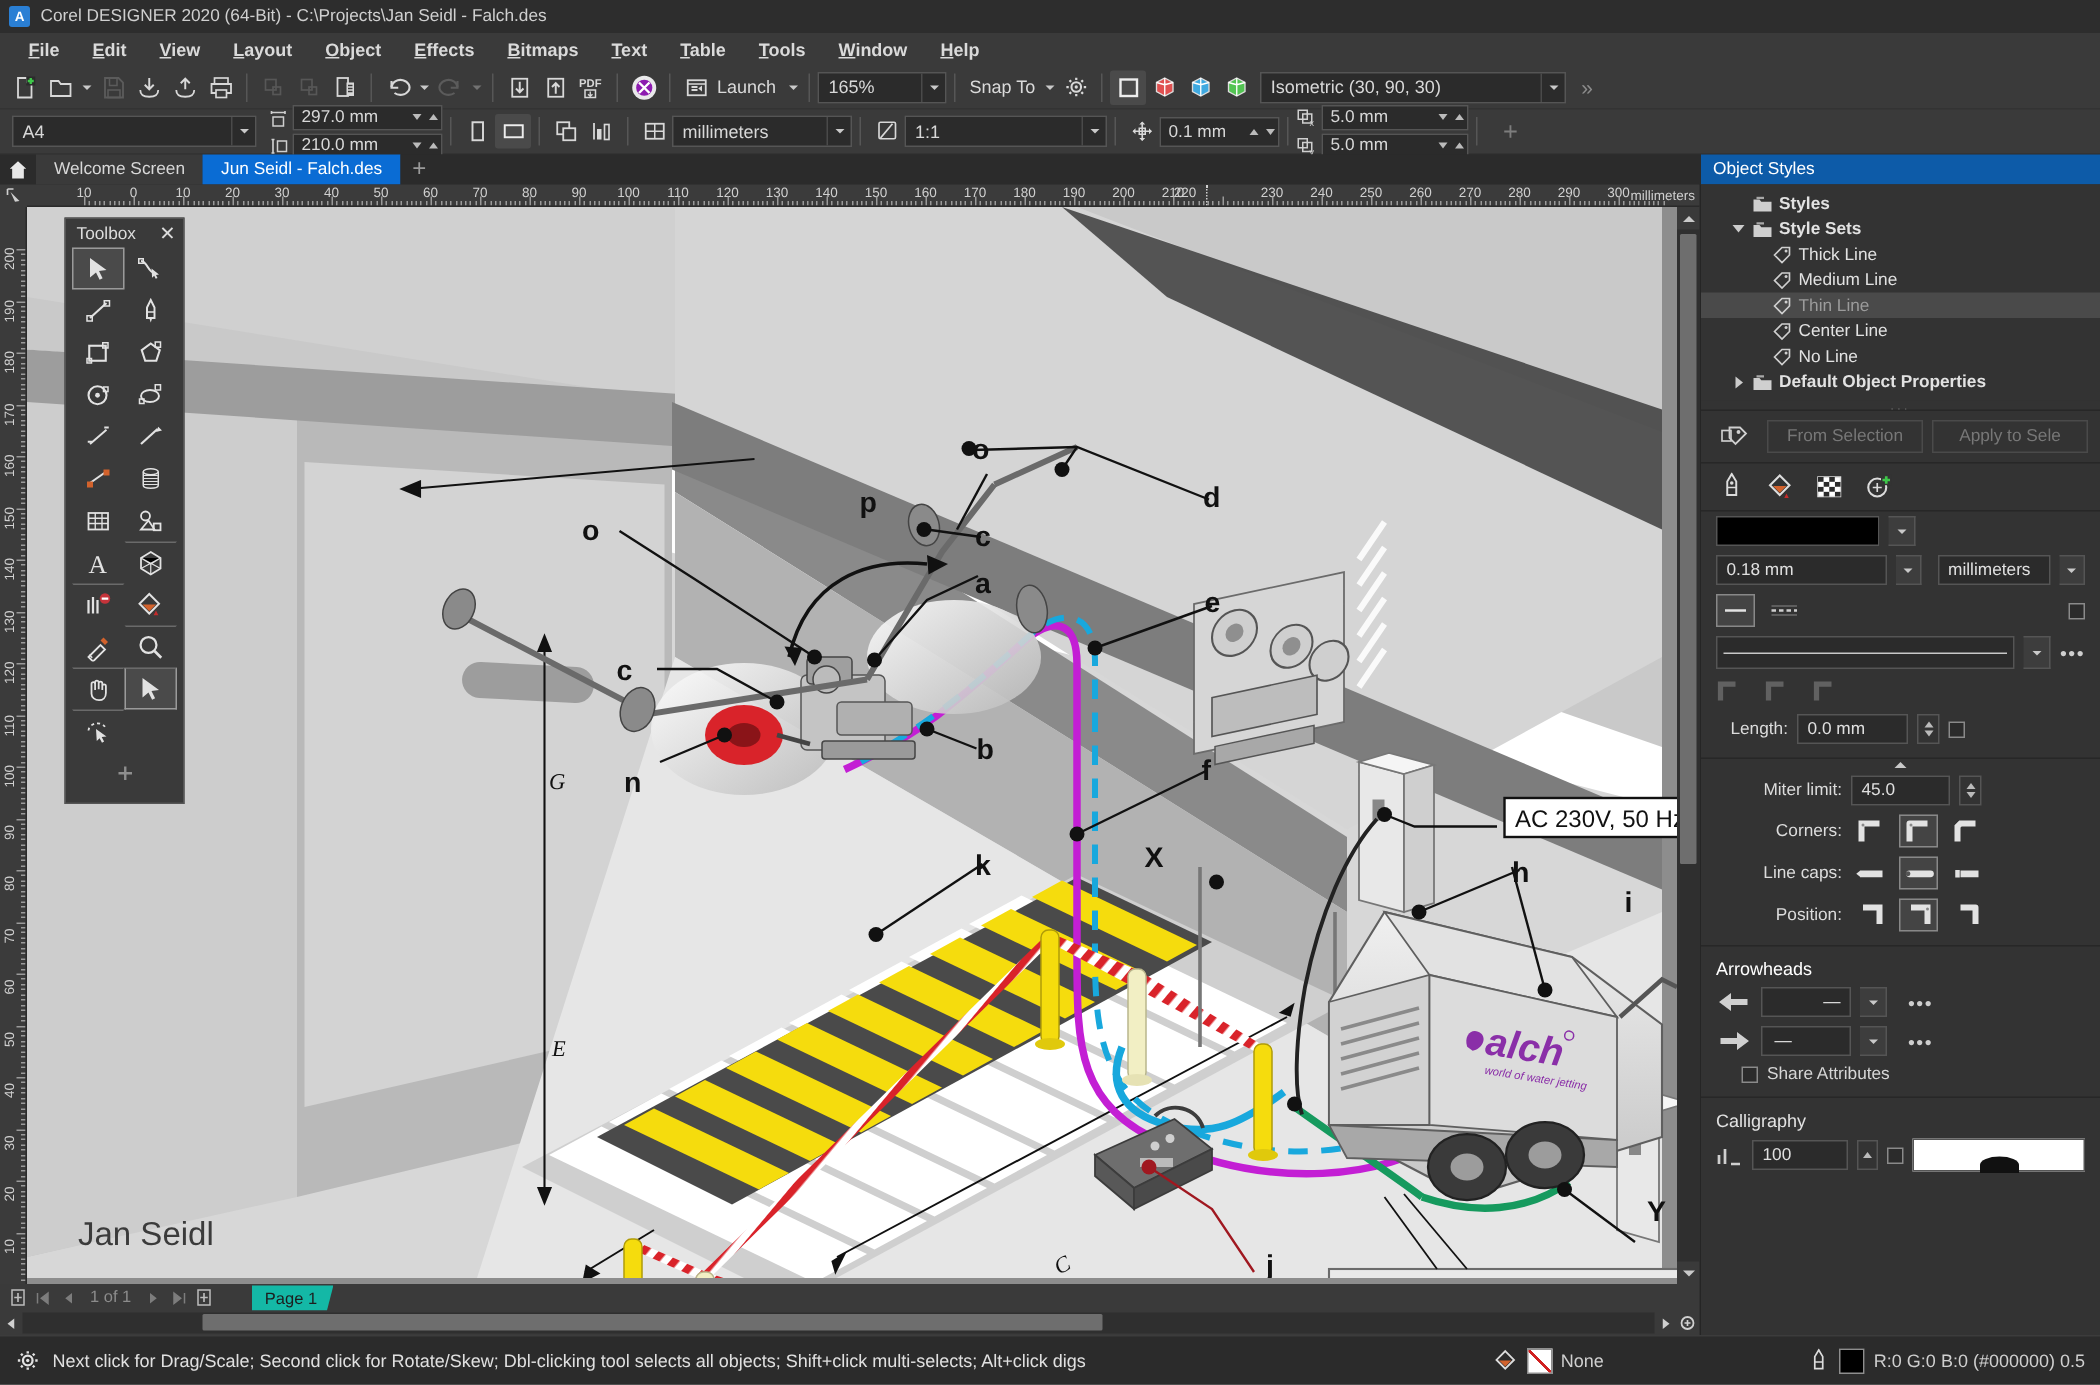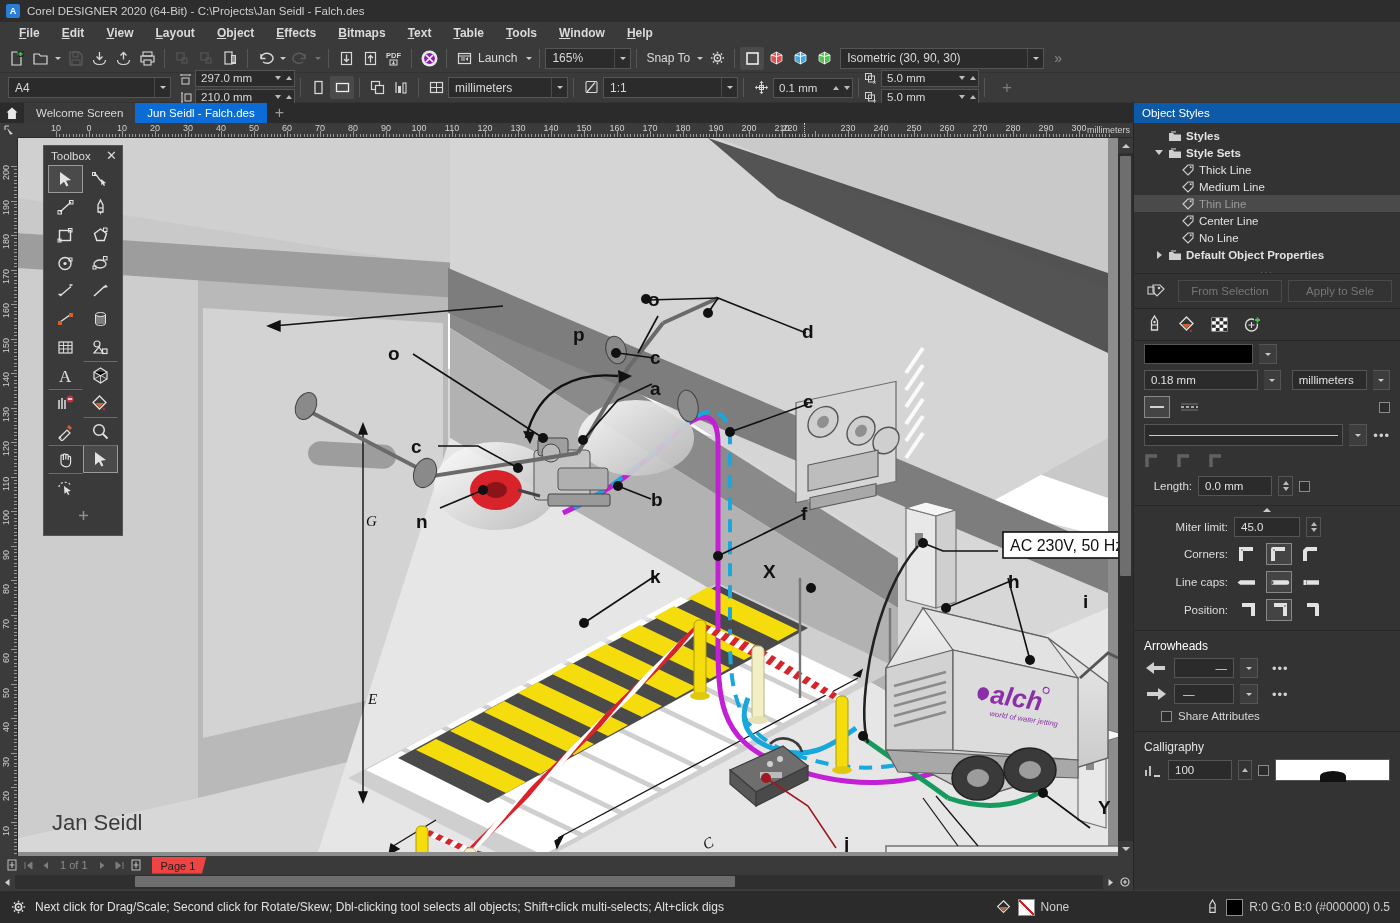--- a/index.html
+++ b/index.html
@@ -96,22 +96,22 @@
 
   .hscrollrow{ height:16px; display:flex; align-items:center; background:#3a3a3a; flex:none; }
   .hscrollrow .arr{ width:15px; height:15px; display:flex; align-items:center; justify-content:center; }
   .htrack{ flex:1; height:14px; background:#2f2f2f; position:relative; }
   .hthumb{ position:absolute; top:1px; height:11px; background:#6e6e6e; border-radius:1px; }
 
   
   .pagenav{ height:18px; background:#3a3a3a; display:flex; align-items:center;
      padding-left:4px; gap:2px; flex:none; font-size:11px; color:#bdbdbd; }
   .pagenav .nb{ width:15px; height:15px; display:flex; align-items:center; justify-content:center; }
-  .pagetab{ background:#ef4444; color:#1d1d1d; font-size:11px; padding:3px 11px 2px 9px;
-     margin-left:6px; clip-path:polygon(0 0,100% 0,92% 100%,0 100%); }
+  .pagetab{ background:#14b8a6; color:#1d1d1d; font-size:11px; padding:3px 11px 2px 9px;
+     margin-left:22px; clip-path:polygon(0 0,100% 0,92% 100%,0 100%); }
 
   
   .docker{ width:267px; background:#333; display:flex; flex-direction:column; flex:none;
      border-left:1px solid #252525; }
   .tree{ background:#333; padding:4px 0 4px 0; }
   .tnode{ display:flex; align-items:center; height:17px; font-size:11.5px; gap:4px;
      padding-left:6px; color:#e2e2e2; cursor:default; }
   .tnode.sel{ background:#4a4a4a; color:#9b9b9b; }
   .tnode.bold{ font-weight:bold; }
   .twist{ width:10px; display:flex; align-items:center; justify-content:center; }

